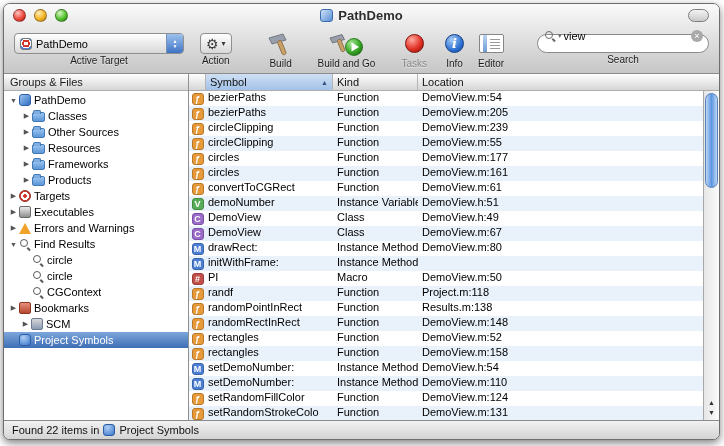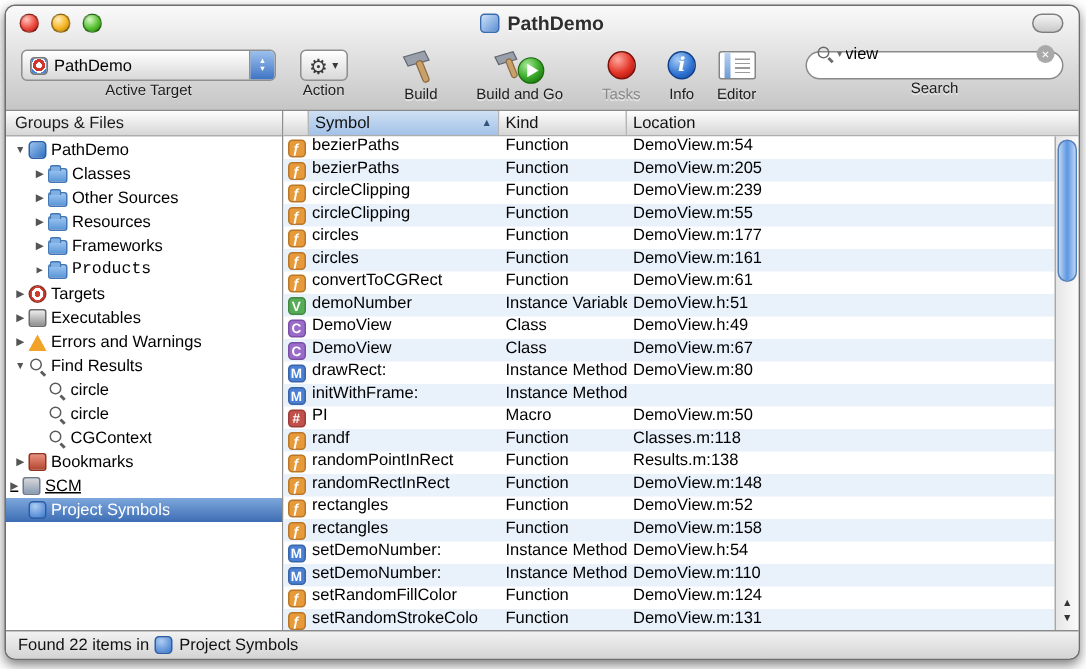--- a/index.html
+++ b/index.html
@@ -254,21 +254,21 @@
             <div class="trow" style="padding-left: 17px;">
               <span class="tri">▶</span>
               <span class="icon folder-icon"></span>
               <span class="tlab">Resources</span>
             </div>
             <div class="trow" style="padding-left: 17px;">
               <span class="tri">▶</span>
               <span class="icon folder-icon"></span>
               <span class="tlab">Frameworks</span>
             </div>
-            <div class="trow" style="padding-left: 17px; font-family: Liberation Mono, monospace;">
+            <div class="trow" style="padding-left: 17px;">
               <span class="tri">▶</span>
               <span class="icon folder-icon"></span>
               <span class="tlab">Products</span>
             </div>
             <div class="trow" style="padding-left: 4px;">
               <span class="tri">▶</span>
               <span class="icon target-icon"></span>
               <span class="tlab">Targets</span>
             </div>
             <div class="trow" style="padding-left: 4px;">
@@ -299,21 +299,21 @@
             <div class="trow" style="padding-left: 17px;">
               <span class="tri"></span>
               <span class="icon search-glass-icon"></span>
               <span class="tlab">CGContext</span>
             </div>
             <div class="trow" style="padding-left: 4px;">
               <span class="tri">▶</span>
               <span class="icon bookmark-icon"></span>
               <span class="tlab">Bookmarks</span>
             </div>
-            <div class="trow" style="padding-left: 0; text-decoration: underline;">
+            <div class="trow" style="padding-left: 16px;">
               <span class="tri">▶</span>
               <span class="icon scm-icon"></span>
               <span class="tlab">SCM</span>
             </div>
             <div class="trow sel" style="padding-left: 4px;">
               <span class="tri"></span>
               <span class="icon symbols-icon"></span>
               <span class="tlab">Project Symbols</span>
             </div>
           </div>
@@ -437,21 +437,21 @@
                 <span class="cell c-symbol">PI</span>
                 <span class="cell c-kind">Macro</span>
                 <span class="cell c-location">DemoView.m:50</span>
               </div>
               <div class="row alt">
                 <span class="cell c-icon">
                   <span class="icon function-icon"></span>
                 </span>
                 <span class="cell c-symbol">randf</span>
                 <span class="cell c-kind">Function</span>
-                <span class="cell c-location">Classes.m:118</span>
+                <span class="cell c-location">Project.m:118</span>
               </div>
               <div class="row">
                 <span class="cell c-icon">
                   <span class="icon function-icon"></span>
                 </span>
                 <span class="cell c-symbol">randomPointInRect</span>
                 <span class="cell c-kind">Function</span>
                 <span class="cell c-location">Results.m:138</span>
               </div>
               <div class="row alt">

